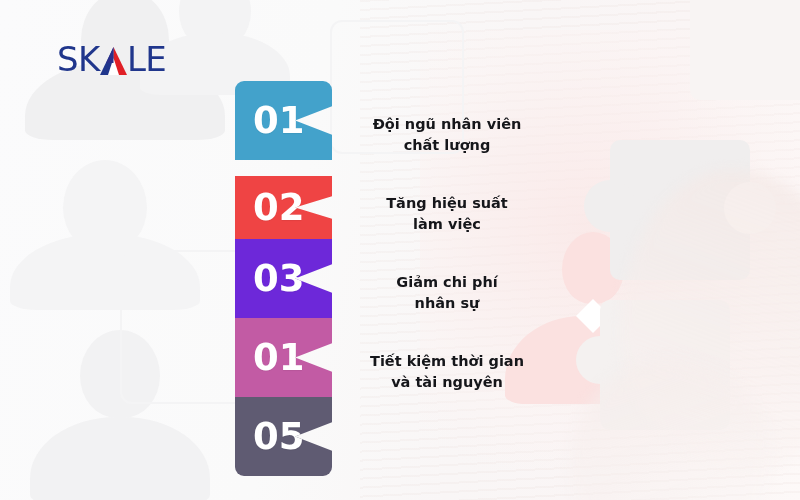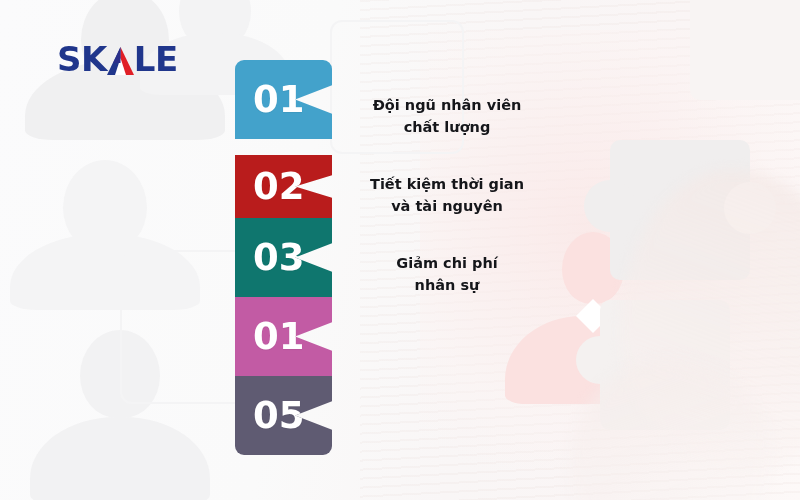--- a/index.html
+++ b/index.html
@@ -92,21 +92,21 @@
     position: absolute;
     left: 57px;
     top: 38px;
     height: 42px;
     display: flex;
     align-items: center;
   }
   #logo .logo-text {
     position: relative;
     font-family: "DejaVu Sans", sans-serif;
-    font-weight: bold;
+    font-weight: normal;
     font-size: 34px;
     letter-spacing: -0.5px;
     color: #20368c;
     line-height: 1;
     white-space: nowrap;
   }
   #logo .logo-a-wrap {
     position: relative;
     display: inline-block;
     width: 27px;
@@ -116,21 +116,21 @@
   #logo .logo-a-wrap svg {
     position: absolute;
     left: 0;
     top: 1px;
   }
 
   
   #steps {
     position: absolute;
     left: 235px;
-    top: 60px;
+    top: 81px;
     width: 97px;
   }
   .step-row {
     position: relative;
     height: 79px;
   }
   .step-chip {
     position: absolute;
     inset: 0;
     display: flex;
@@ -167,21 +167,21 @@
   
   #labels {
     position: absolute;
     left: 332px;
     top: 77px;
     width: 230px;
   }
   .label-row {
     height: 79px;
     display: flex;
-    align-items: center;
+    align-items: flex-end;
     justify-content: center;
     text-align: center;
   }
   .label-text {
     font-family: "DejaVu Sans", sans-serif;
     font-weight: bold;
     font-size: 14.5px;
     line-height: 1.45;
     color: #15161a;
     white-space: pre-line;
@@ -270,27 +270,27 @@
 
   <div id="steps">
 
     <div class="step-row">
       <div class="step-chip" style="background:#43a2cb;">
         <span class="step-num">01</span>
       </div>
     </div>
 
     <div class="step-row">
-      <div class="step-chip" style="background:#b91c1c;margin-top:16px;">
+      <div class="step-chip" style="background:#ef4444;margin-top:16px;">
         <span class="step-num">02</span>
       </div>
     </div>
 
     <div class="step-row">
-      <div class="step-chip" style="background:#0f766e;">
+      <div class="step-chip" style="background:#6d28d9;">
         <span class="step-num">03</span>
       </div>
     </div>
 
     <div class="step-row">
       <div class="step-chip" style="background:#c25ba4;">
         <span class="step-num">01</span>
       </div>
     </div>
 
@@ -302,27 +302,31 @@
 
   </div>
 
   <div id="labels">
 
     <div class="label-row">
       <div class="label-text">Đội ngũ nhân viên
 chất lượng</div>
     </div>
 
+    <div class="label-row">
+      <div class="label-text">Tăng hiệu suất
+làm việc</div>
+    </div>
+
+    <div class="label-row">
+      <div class="label-text">Giảm chi phí
+nhân sự</div>
+    </div>
 
     <div class="label-row">
       <div class="label-text">Tiết kiệm thời gian
 và tài nguyên</div>
     </div>
 
-    <div class="label-row">
-      <div class="label-text">Giảm chi phí
-nhân sự</div>
-    </div>
-
 
   </div>
 
 </div>
 
 </body></html>

